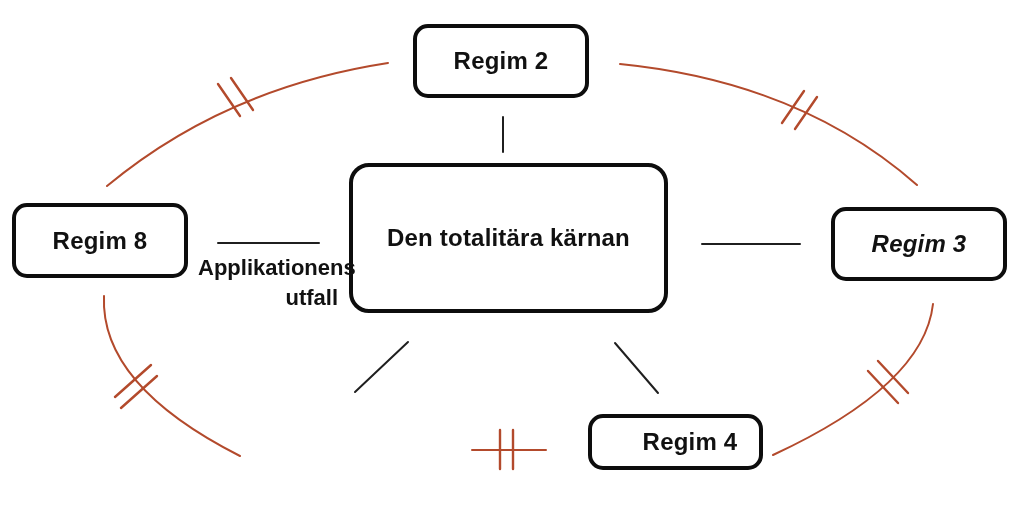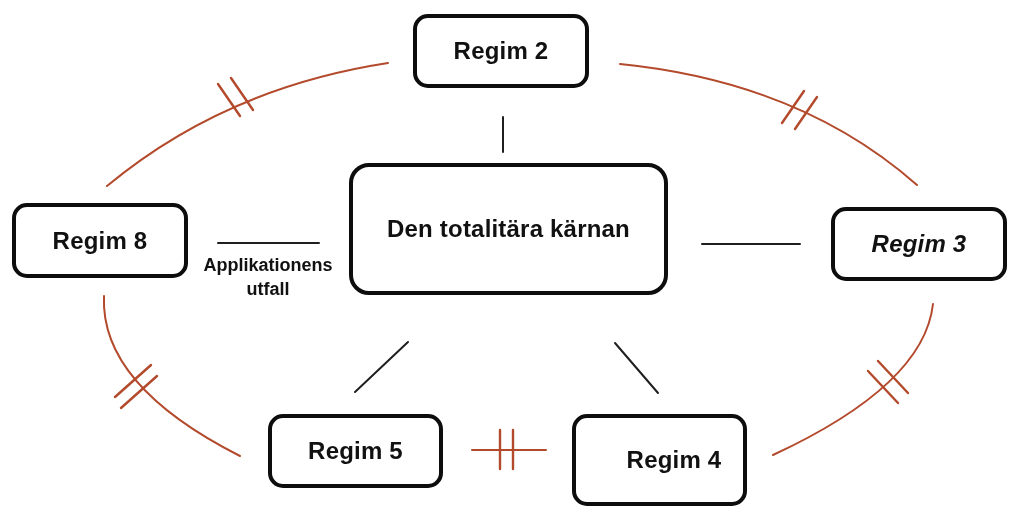--- a/index.html
+++ b/index.html
@@ -33,22 +33,22 @@
     letter-spacing: 0.2px;
     color: var(--text);
     text-align: center;
   }
   .node.center { border-radius: 20px; }
   .edge-label {
     position: absolute;
     left: 198px;
     top: 253px;
     width: 140px;
-    text-align: center;
-    font-size: 18px;
+    text-align: right;
+    font-size: 22px;
     font-weight: 700;
     line-height: 1.35;
     color: var(--text);
   }
   svg .link {
     stroke: var(--link);
     stroke-width: 2;
     fill: none;
     stroke-linecap: round;
   }
@@ -87,39 +87,36 @@
 
     <path class="blocked" d="M933 304 Q924 385 773 455"></path>
     <path class="blocked tick" d="M878 361 L908 393"></path>
     <path class="blocked tick" d="M868 371 L898 403"></path>
 
     <path class="blocked" d="M472 450 L546 450"></path>
     <path class="blocked tick" d="M500 430 L500 469"></path>
     <path class="blocked tick" d="M513 430 L513 469"></path>
   </svg>
 
-  <div class="node center" style="left:349px; top:163px; width:319px; height:132px;">
+  <div class="node center" style="left:349px; top:163px; width:319px; height:150px;">
     <span>Den totalitära kärnan</span>
   </div>
 
   <div class="node" style="left:12px; top:203px; width:176px; height:75px;">
     <span>Regim 8</span>
   </div>
 
-  <div class="node" style="left:413px; top:14px; width:176px; height:74px;">
+  <div class="node" style="left:413px; top:24px; width:176px; height:74px;">
     <span>Regim 2</span>
   </div>
 
   <div class="node" style="left:831px; top:207px; width:176px; height:74px;font-style:italic;">
     <span>Regim 3</span>
   </div>
 
-  <div class="node" style="left:572px; top:414px; width:175px; height:92px;padding-left:29px;">
+  <div class="node" style="left:588px; top:414px; width:175px; height:56px;padding-left:29px;">
     <span>Regim 4</span>
   </div>
 
-  <div class="node" style="left:268px; top:414px; width:175px; height:74px;">
-    <span>Regim 5</span>
-  </div>
 
   <div class="edge-label">Applikationens utfall</div>
 
 </div>
 
 </body></html>

